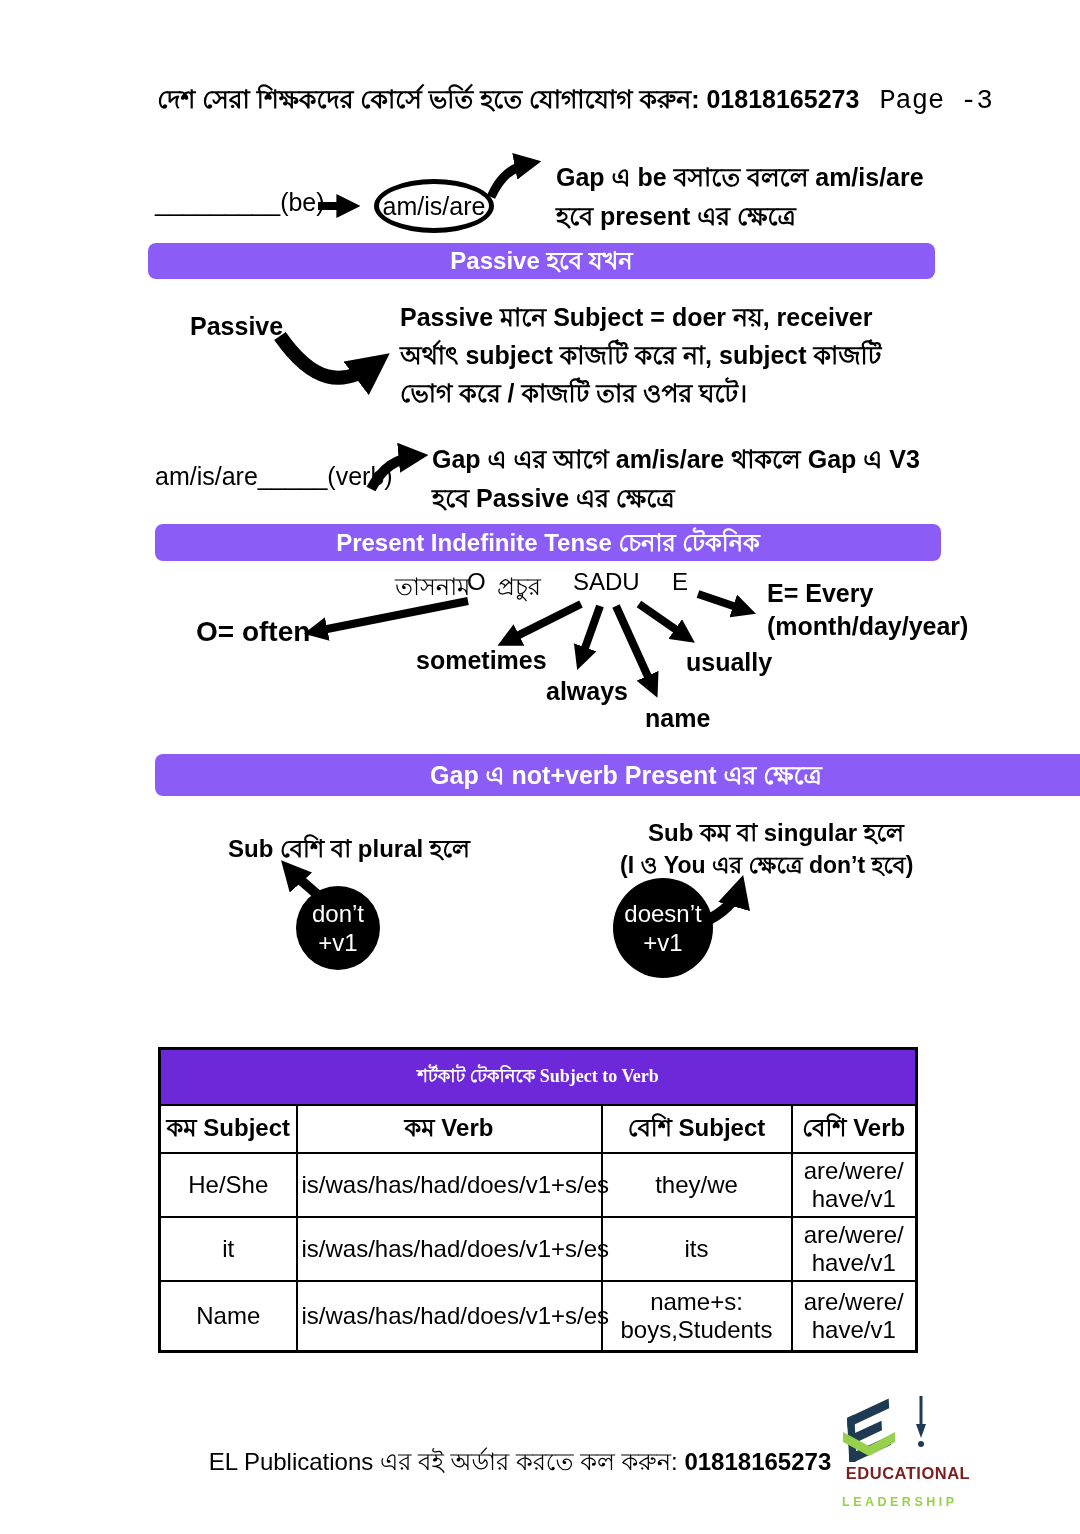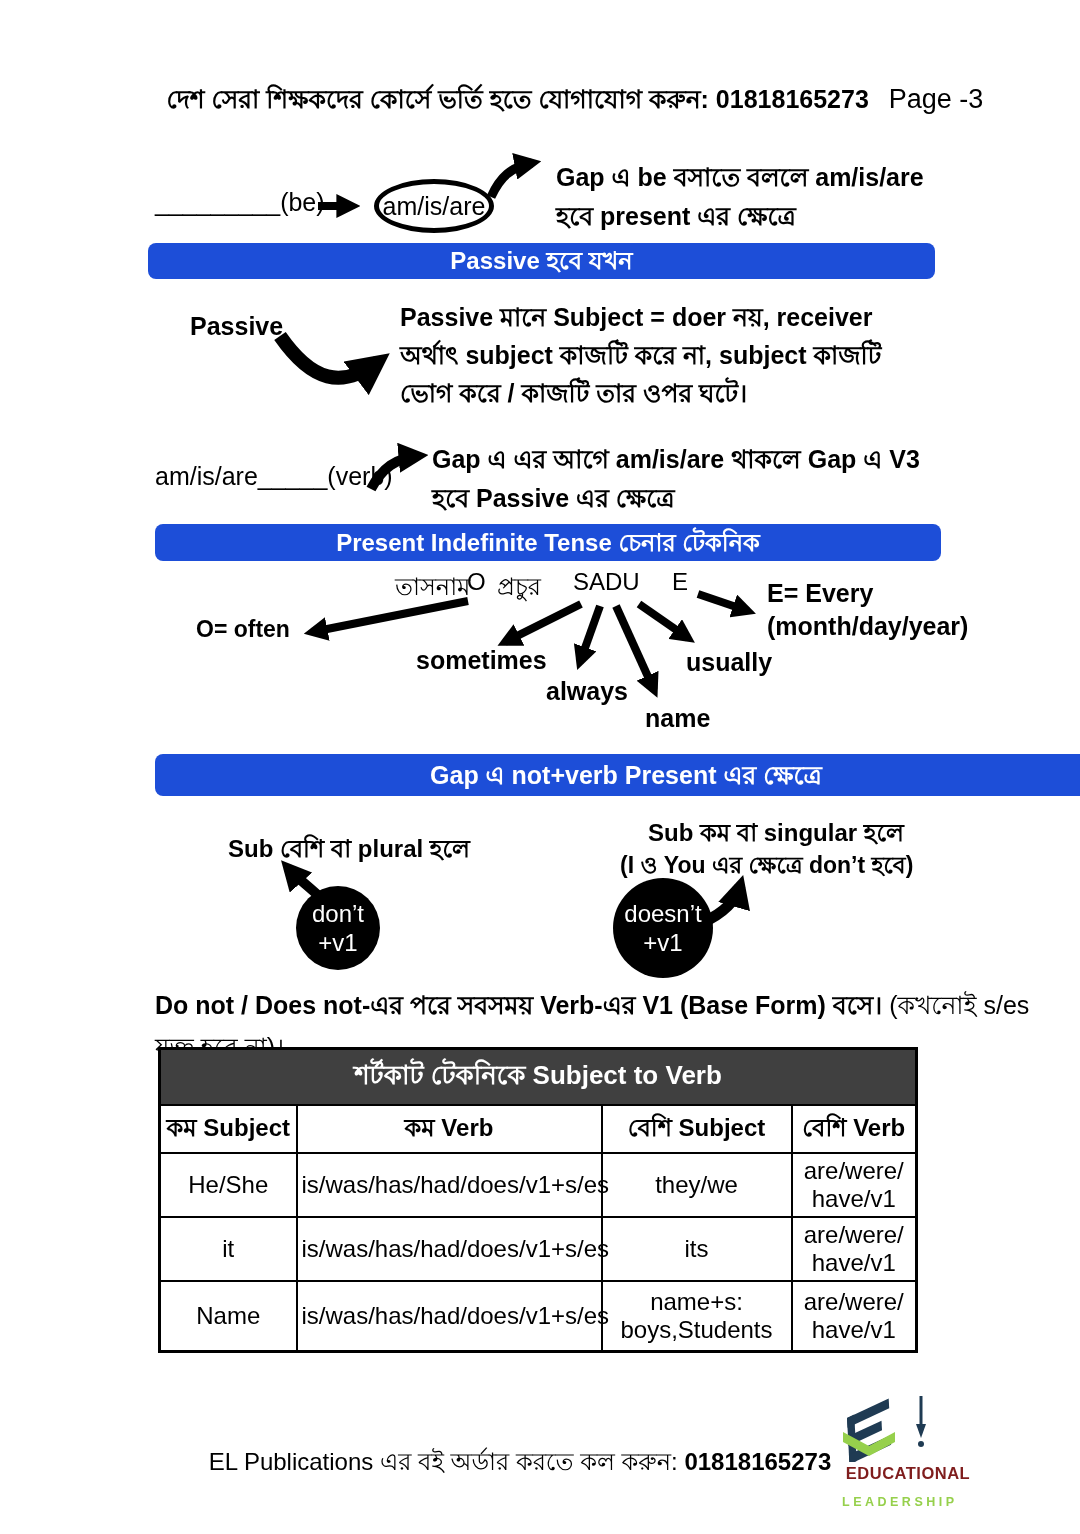--- a/index.html
+++ b/index.html
@@ -1,40 +1,40 @@
 <!DOCTYPE html>
 <html><head>
 <meta charset="utf-8">
 <style>
   html,body{margin:0;padding:0;background:#ffffff;}
   .page{position:relative;width:1080px;height:1534px;background:#ffffff;
         font-family:"Liberation Sans",sans-serif;color:#000;overflow:hidden;margin:0 auto;}
   .abs{position:absolute;white-space:nowrap;}
   .b{font-weight:bold;}
-  .serif{font-family:Liberation Sans, sans-serif;}
+  .serif{font-family:Liberation Mono, monospace;}
   .hdr{position:absolute;left:70px;right:0;top:80px;display:flex;justify-content:center;
        align-items:baseline;gap:20px;}
   .hdr .contact{font-weight:bold;font-size:25px;}
   .hdr .pg{font-size:27px;}
-  .banner{position:absolute;background:#1d4ed8;color:#fff;font-weight:bold;text-align:center;
+  .banner{position:absolute;background:#8b5cf6;color:#fff;font-weight:bold;text-align:center;
           border-radius:8px;}
   .oval{position:absolute;left:374px;top:179px;width:120px;height:54px;border:5px solid #000;
         border-radius:50%;display:flex;align-items:center;justify-content:center;
         font-size:25px;box-sizing:border-box;}
   .noteblock{position:absolute;font-weight:bold;font-size:25px;line-height:39px;white-space:nowrap;}
   .arrows{position:absolute;left:0;top:0;pointer-events:none;}
   .circle{position:absolute;background:#000;color:#fff;border-radius:50%;
           display:flex;align-items:center;justify-content:center;text-align:center;
           font-size:24px;line-height:29px;white-space:pre-line;}
   .rule{position:absolute;left:155px;top:984px;font-size:25px;line-height:42px;white-space:nowrap;}
   .tbl{position:absolute;left:158px;top:1047px;width:757px;border-collapse:collapse;
        table-layout:fixed;border:3px solid #000;}
   .tbl td{border:2.5px solid #000;text-align:center;vertical-align:middle;font-size:24px;
           padding:2px 4px;white-space:pre-line;}
-  .tbl tr.ttl td{background:#404040;color:#fff;font-weight:bold;font-size:26px;height:50px;}
+  .tbl tr.ttl td{background:#6d28d9;color:#fff;font-weight:bold;font-size:18px;height:50px;font-family:Liberation Serif, serif;}
   .tbl tr.hd td{font-weight:bold;height:42px;}
   .tbl tr.row td{height:58px;}
   .tbl tr.row3 td{height:64px;}
   .footerline{position:absolute;left:140px;top:1443px;width:760px;text-align:center;
               font-size:24px;white-space:nowrap;}
   .logo{position:absolute;left:833px;top:1384px;width:150px;}
   .logo-t1{font-weight:bold;font-size:16.5px;letter-spacing:0.5px;color:#7f1d1d;margin-top:-2px;text-align:center;}
   .logo-t2{font-weight:bold;font-size:12.5px;letter-spacing:3.5px;color:#96d04c;margin-left:9px;margin-top:12px;}
 </style>
 </head>
@@ -89,47 +89,40 @@
     <div>হবে Passive এর ক্ষেত্রে</div>
   </div>
 
   <div class="banner" style="left:155px;top:524px;width:786px;height:37px;line-height:37px;font-size:24px;">Present Indefinite Tense চেনার টেকনিক</div>
 
   <div class="abs" style="left:395px;top:568px;font-size:24px;">তাসনাম</div>
   <div class="abs" style="left:467px;top:568px;font-size:24px;">O</div>
   <div class="abs" style="left:497px;top:568px;font-size:24px;">প্রচুর</div>
   <div class="abs" style="left:573px;top:568px;font-size:24px;">SADU</div>
   <div class="abs" style="left:672px;top:568px;font-size:24px;">E</div>
-  <div class="abs b" style="left:196px;top:616px;font-size:23px;">O= often</div>
+  <div class="abs b" style="left:196px;top:616px;font-size:28px;">O= often</div>
   <div class="abs b" style="left:416px;top:646px;font-size:25px;">sometimes</div>
   <div class="abs b" style="left:546px;top:677px;font-size:25px;">always</div>
   <div class="abs b" style="left:645px;top:704px;font-size:25px;">name</div>
   <div class="abs b" style="left:686px;top:648px;font-size:25px;">usually</div>
   <div class="noteblock" style="left:767px;top:577px;line-height:33px;">
     <div>E= Every</div>
     <div>(month/day/year)</div>
   </div>
 
   <div class="banner" style="left:155px;top:754px;width:942px;height:42px;line-height:42px;font-size:25px;">Gap এ not+verb Present এর ক্ষেত্রে</div>
 
   <div class="abs b" style="left:228px;top:830px;font-size:24px;">Sub বেশি বা plural হলে</div>
   <div class="abs b" style="left:648px;top:814px;font-size:24px;">Sub কম বা singular হলে</div>
   <div class="abs b" style="left:620px;top:847px;font-size:23px;">(I ও You এর ক্ষেত্রে don’t হবে)</div>
   <div class="circle" style="left:296px;top:886px;width:84px;height:84px;">don’t
 +v1</div>
   <div class="circle" style="left:613px;top:878px;width:100px;height:100px;">doesn’t
 +v1</div>
 
-  <div class="rule">
-    <div>
-      <span class="b">Do not / Does not-এর পরে সবসময় Verb-এর V1 (Base Form) বসে।</span>
-      <span>(কখনোই s/es</span>
-    </div>
-    <div>যুক্ত হবে না)।</div>
-  </div>
 
   <table class="tbl">
     <colgroup>
       <col style="width:137px">
         <col style="width:305px">
         <col style="width:190px">
         <col style="width:125px">
     </colgroup>
     <tbody>
         <tr class="ttl">

